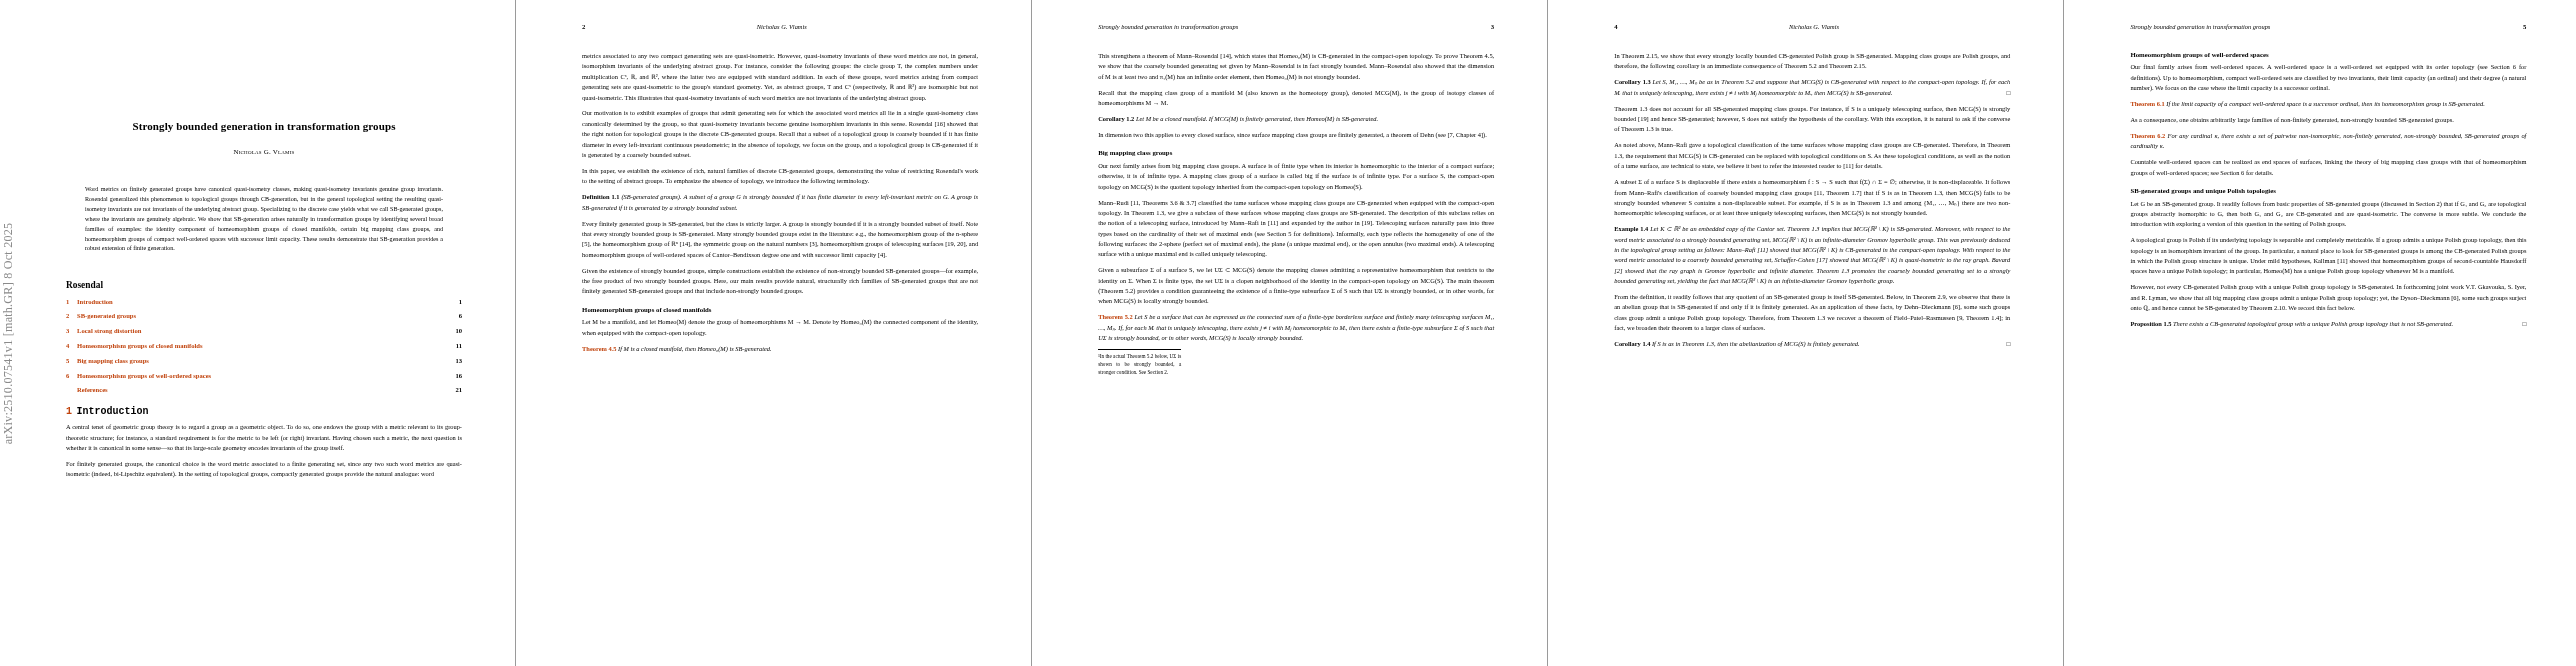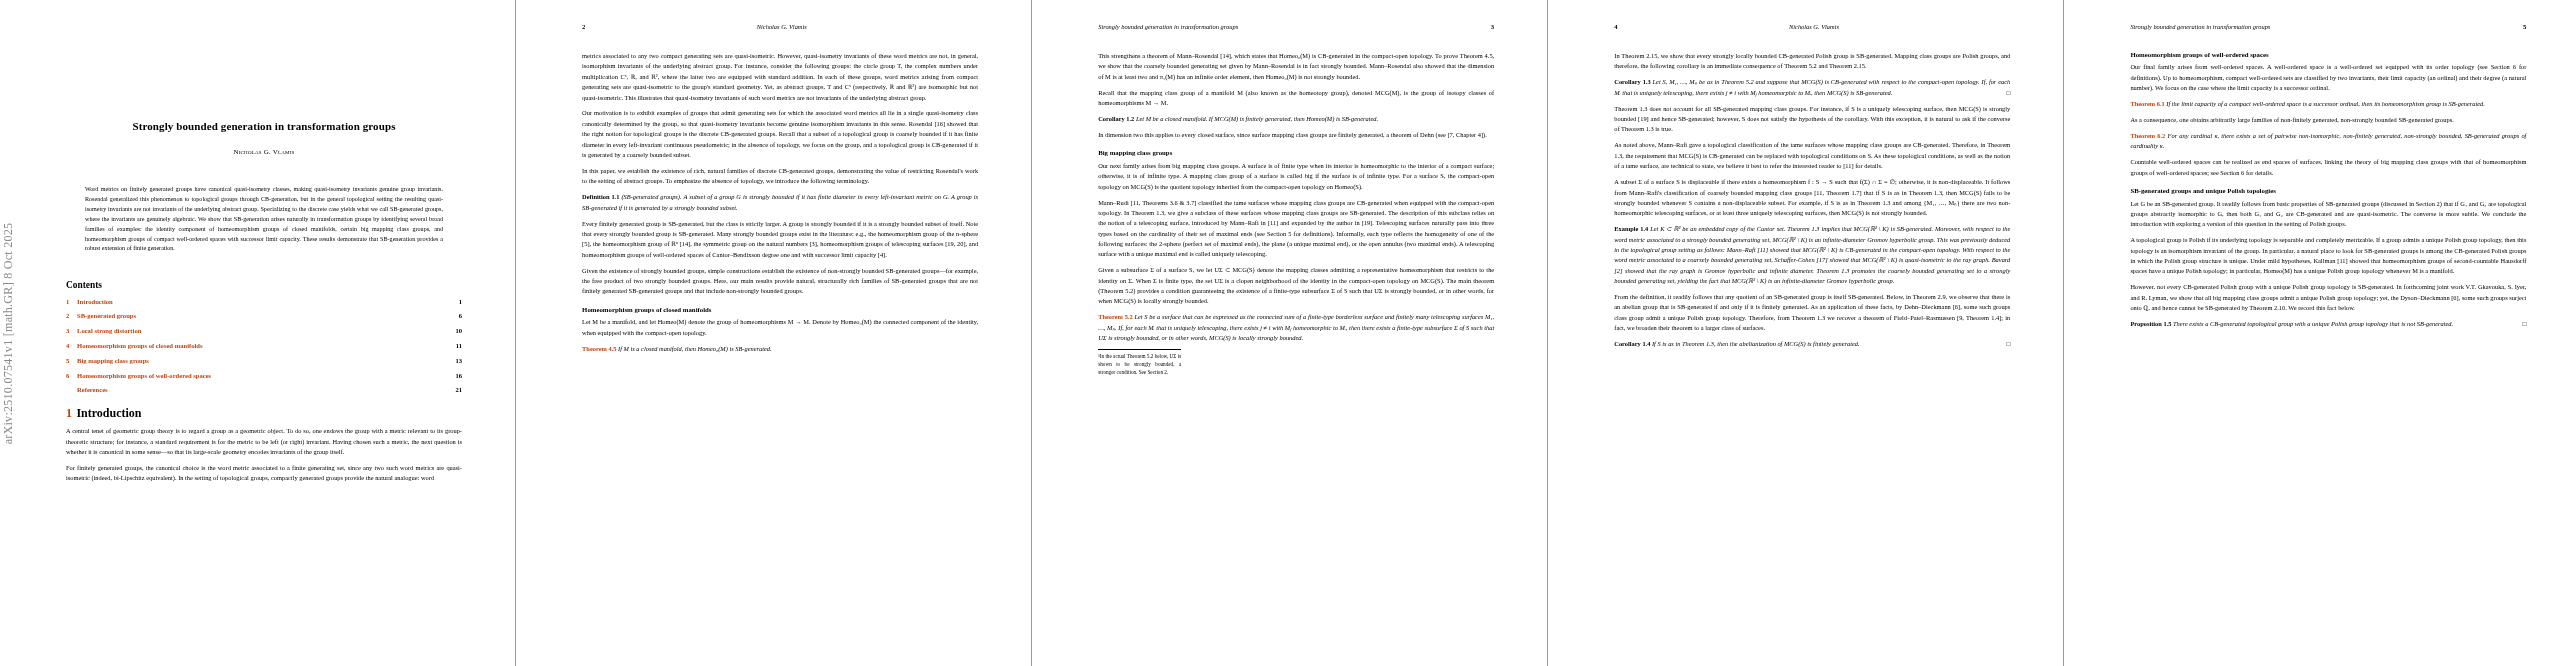--- a/index.html
+++ b/index.html
@@ -90,23 +90,24 @@
     align-items: baseline;
     font-size: 6.6px;
     font-weight: bold;
     margin: 0 0 7.8px 0;
   }
   .toc-num { color: #c1440e; width: 11px; flex: 0 0 11px; }
   .toc-label { color: #c1440e; flex: 1 1 auto; }
   .toc-page { color: #000; font-weight: bold; width: 14.5px; text-align: right; flex: 0 0 14.5px; }
 
   h3.sec {
-    font-size: 12px;
+    font-size: 10px;
     font-weight: bold;
     margin: 12.2px 0 5.6px 0;
+    font-family: Liberation Mono, monospace;
   }
   h3.sec .secnum { color: #c1440e; margin-right: 4.4px; }
   h4.sub {
     font-size: 6.8px;
     font-weight: bold;
     margin: 9px 0 4.4px 0;
   }
   .thmhead { font-weight: bold; }
   .thmhead.l { color: #c1440e; }
   p.thm {
@@ -162,21 +163,21 @@
 
   <div class="page">
     <div class="arxiv-stamp">
       <span>arXiv:2510.07541v1  [math.GR]  8 Oct 2025</span>
     </div>
     <div class="page-inner">
       <h1 class="title">Strongly bounded generation in transformation groups</h1>
       <div class="author">Nicholas G. Vlamis</div>
       <div class="abstract">Word metrics on finitely generated groups have canonical quasi-isometry classes, making quasi-isometry invariants genuine group invariants. Rosendal generalized this phenomenon to topological groups through CB-generation, but in the general topological setting the resulting quasi-isometry invariants are not invariants of the underlying abstract group. Specializing to the discrete case yields what we call SB-generated groups, where the invariants are genuinely algebraic. We show that SB-generation arises naturally in transformation groups by identifying several broad families of examples: the identity component of homeomorphism groups of closed manifolds, certain big mapping class groups, and homeomorphism groups of compact well-ordered spaces with successor limit capacity. These results demonstrate that SB-generation provides a robust extension of finite generation.</div>
 
-      <h2 class="contents-h">Contents</h2>
+      <h2 class="contents-h">Rosendal</h2>
 
       <div class="toc-row">
         <span class="toc-num">1</span>
         <span class="toc-label">Introduction</span>
         <span class="toc-page">1</span>
       </div>
       <div class="toc-row">
         <span class="toc-num">2</span>
         <span class="toc-label">SB-generated groups</span>
         <span class="toc-page">6</span>

